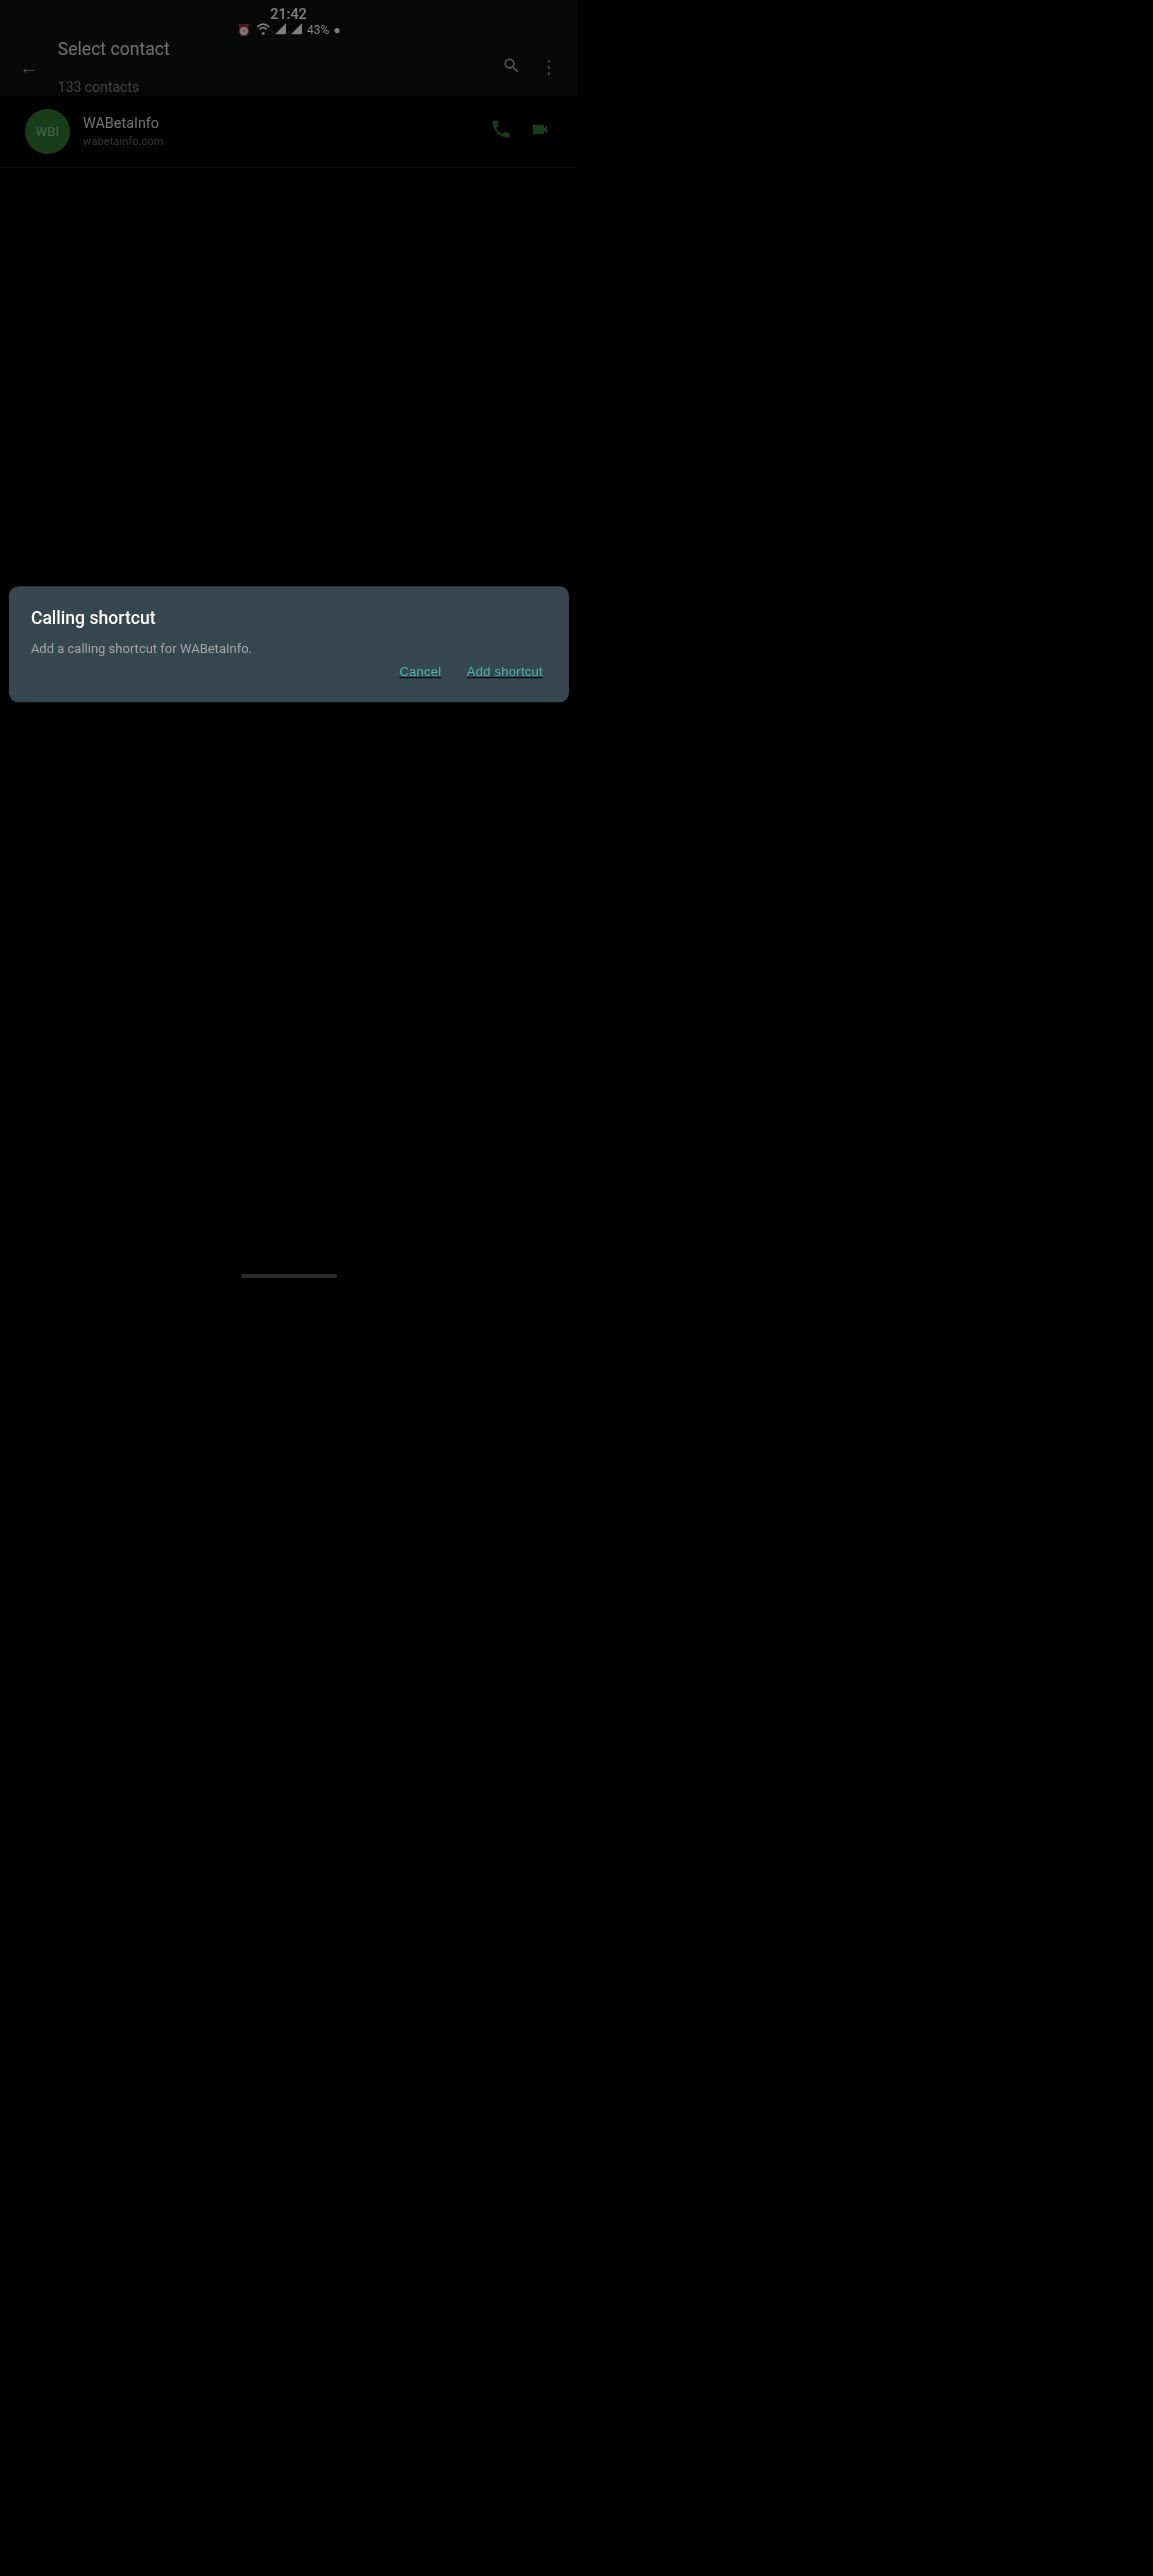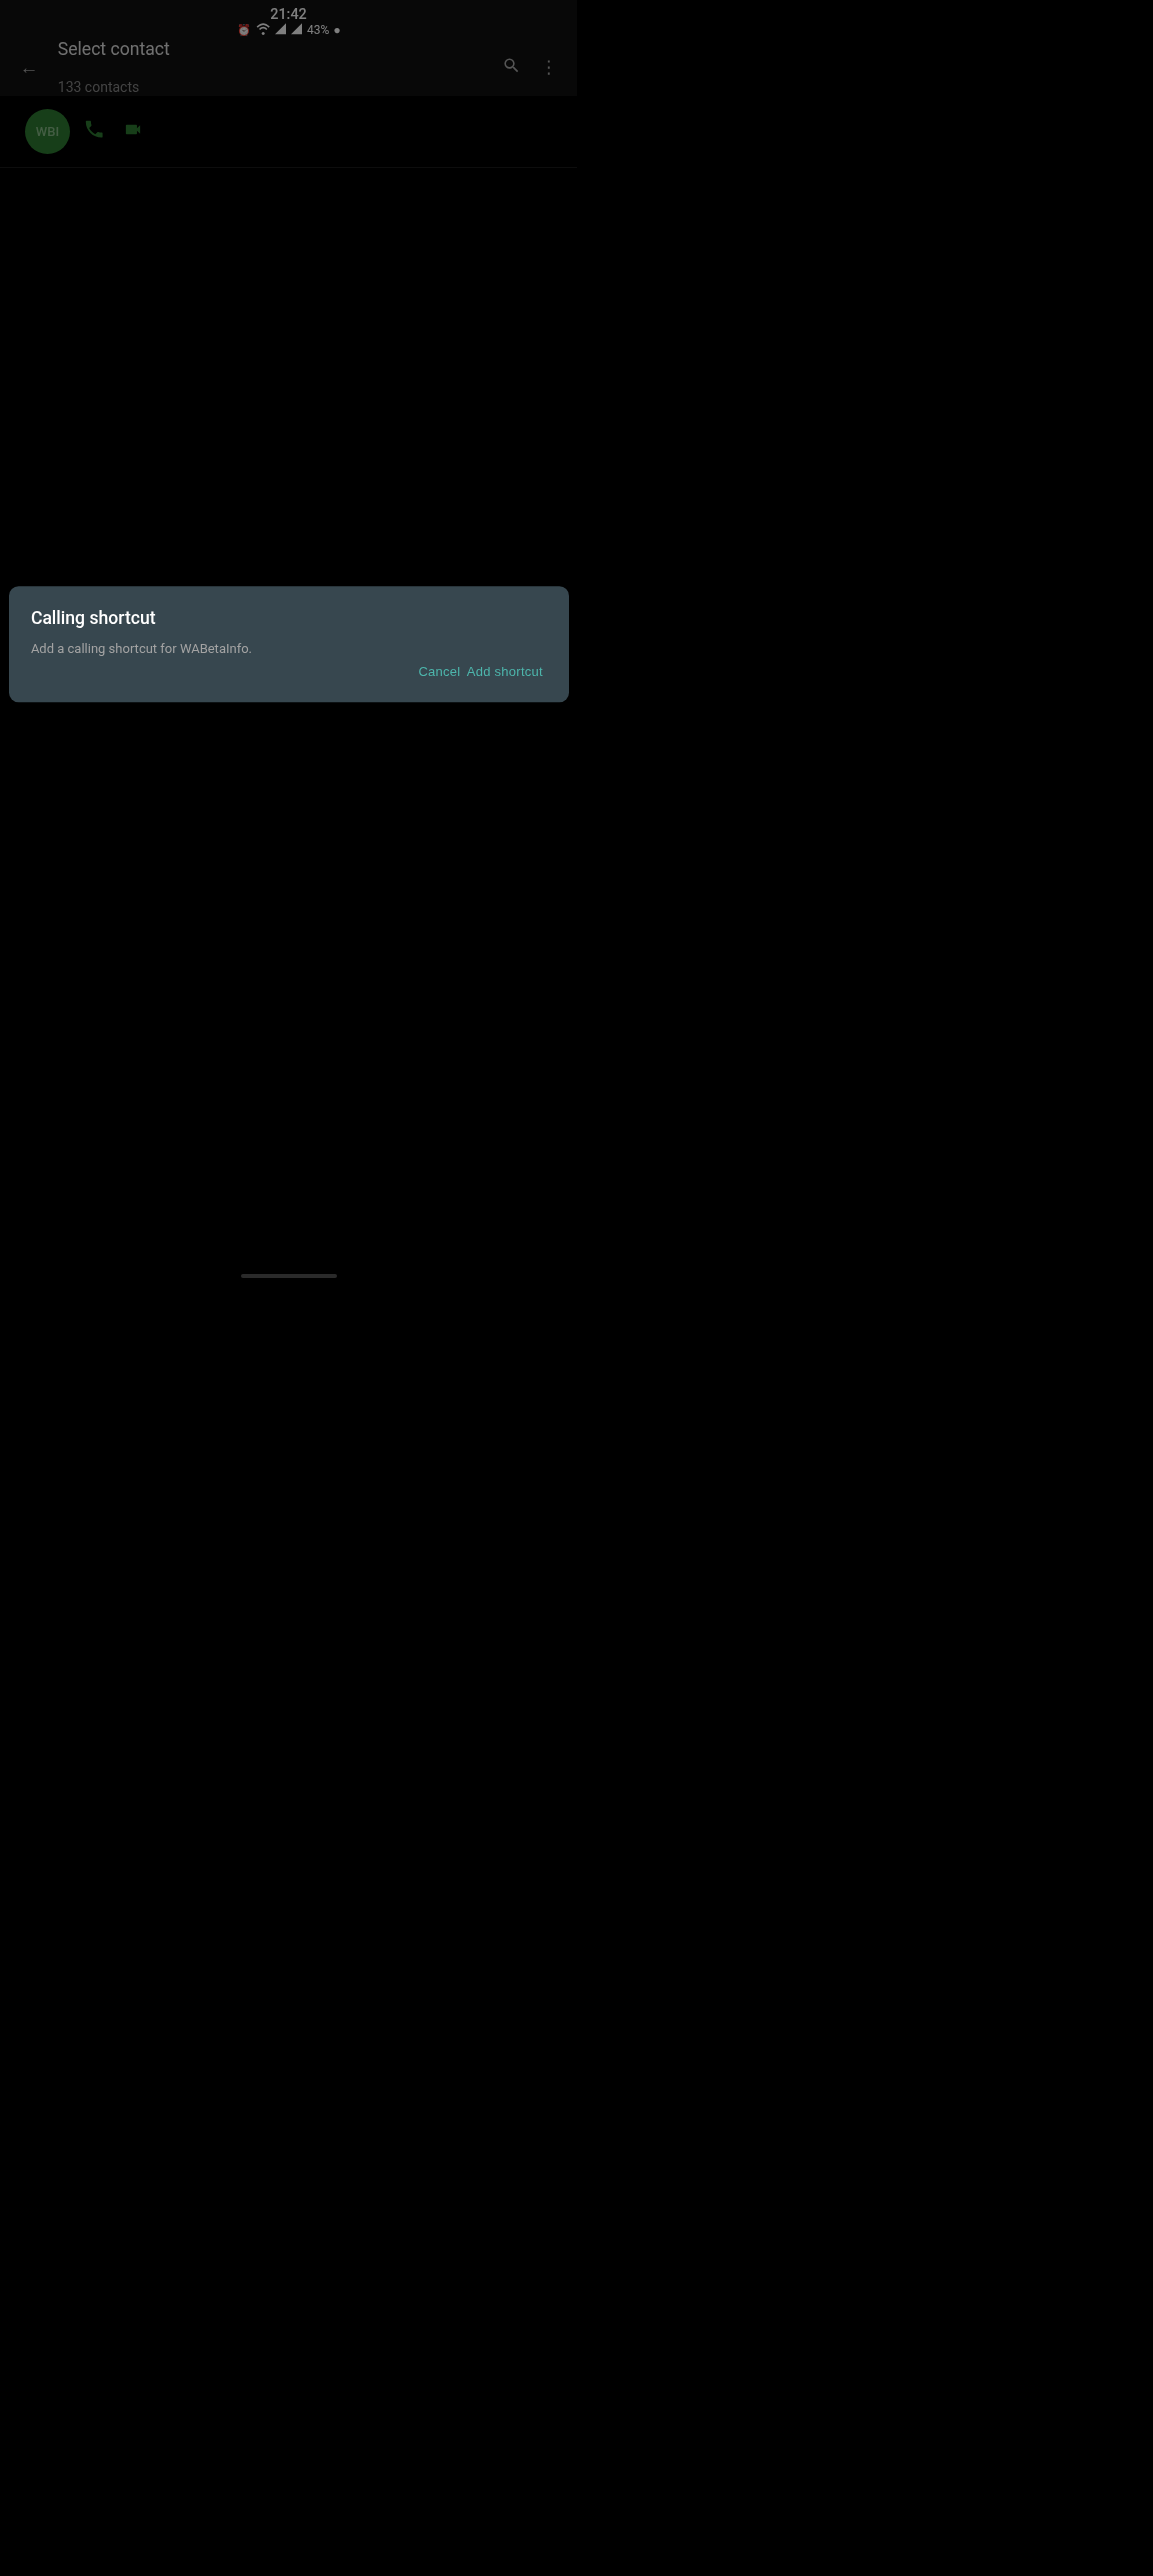--- a/index.html
+++ b/index.html
@@ -190,20 +190,22 @@
 
     .dialog-message {
       color: #a3a3a3;
       font-size: 13px;
       line-height: 1.4;
     }
 
     .dialog-actions {
       display: flex;
       justify-content: flex-end;
+      gap: 19px;
+      text-decoration: underline;
     }
 
     .dialog-button {
       color: #4db6ac;
       font-size: 13px;
       font-weight: 500;
       background: none;
       border: none;
       cursor: pointer;
       padding: 6.4px 3.2px;
@@ -269,20 +271,24 @@
       </svg>
     </span>
     <span class="action-icon">⋮</span>
   </div>
 </div>
 
 <div class="contact-section">
   <div class="contact-avatar">
     <span class="contact-avatar-text">WBI</span>
   </div>
+  <div class="contact-info">
+    <div class="contact-name">WABetaInfo</div>
+    <div class="contact-sub">wabetainfo.com</div>
+  </div>
   <div class="contact-actions">
     <span class="contact-call-icon">
       <svg width="22.4" height="22.4" viewBox="0 0 24 24" fill="#2e7d32">
         <path d="M6.62 10.79c1.44 2.83 3.76 5.14 6.59 6.59l2.2-2.2c.27-.27.67-.36 1.02-.24 1.12.37 2.33.57 3.57.57.55 0 1 .45 1 1V20c0 .55-.45 1-1 1-9.39 0-17-7.61-17-17 0-.55.45-1 1-1h3.5c.55 0 1 .45 1 1 0 1.25.2 2.45.57 3.57.11.35.03.74-.25 1.02l-2.2 2.2z"></path>
       </svg>
     </span>
     <span class="contact-video-icon">
       <svg width="24" height="19" viewBox="0 0 24 24" fill="#2e7d32">
         <path d="M17 10.5V7c0-.55-.45-1-1-1H4c-.55 0-1 .45-1 1v10c0 .55.45 1 1 1h12c.55 0 1-.45 1-1v-3.5l4 4v-11l-4 4z"></path>
       </svg>

